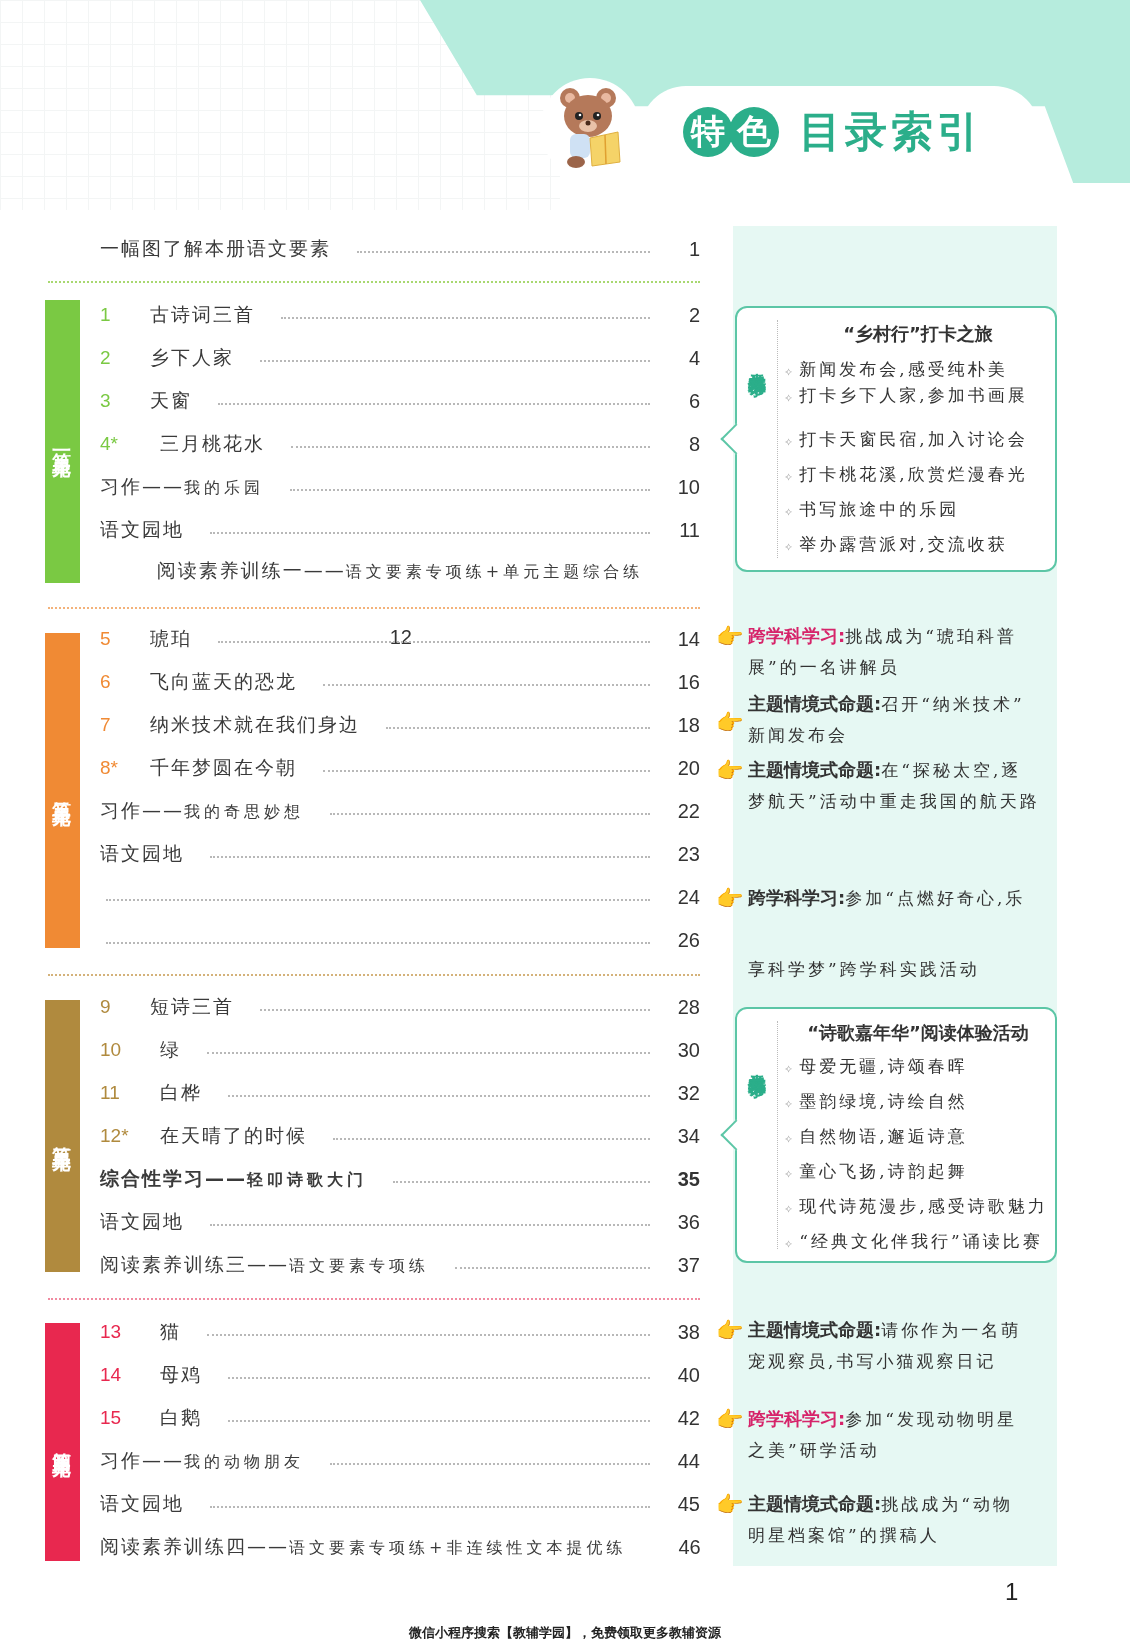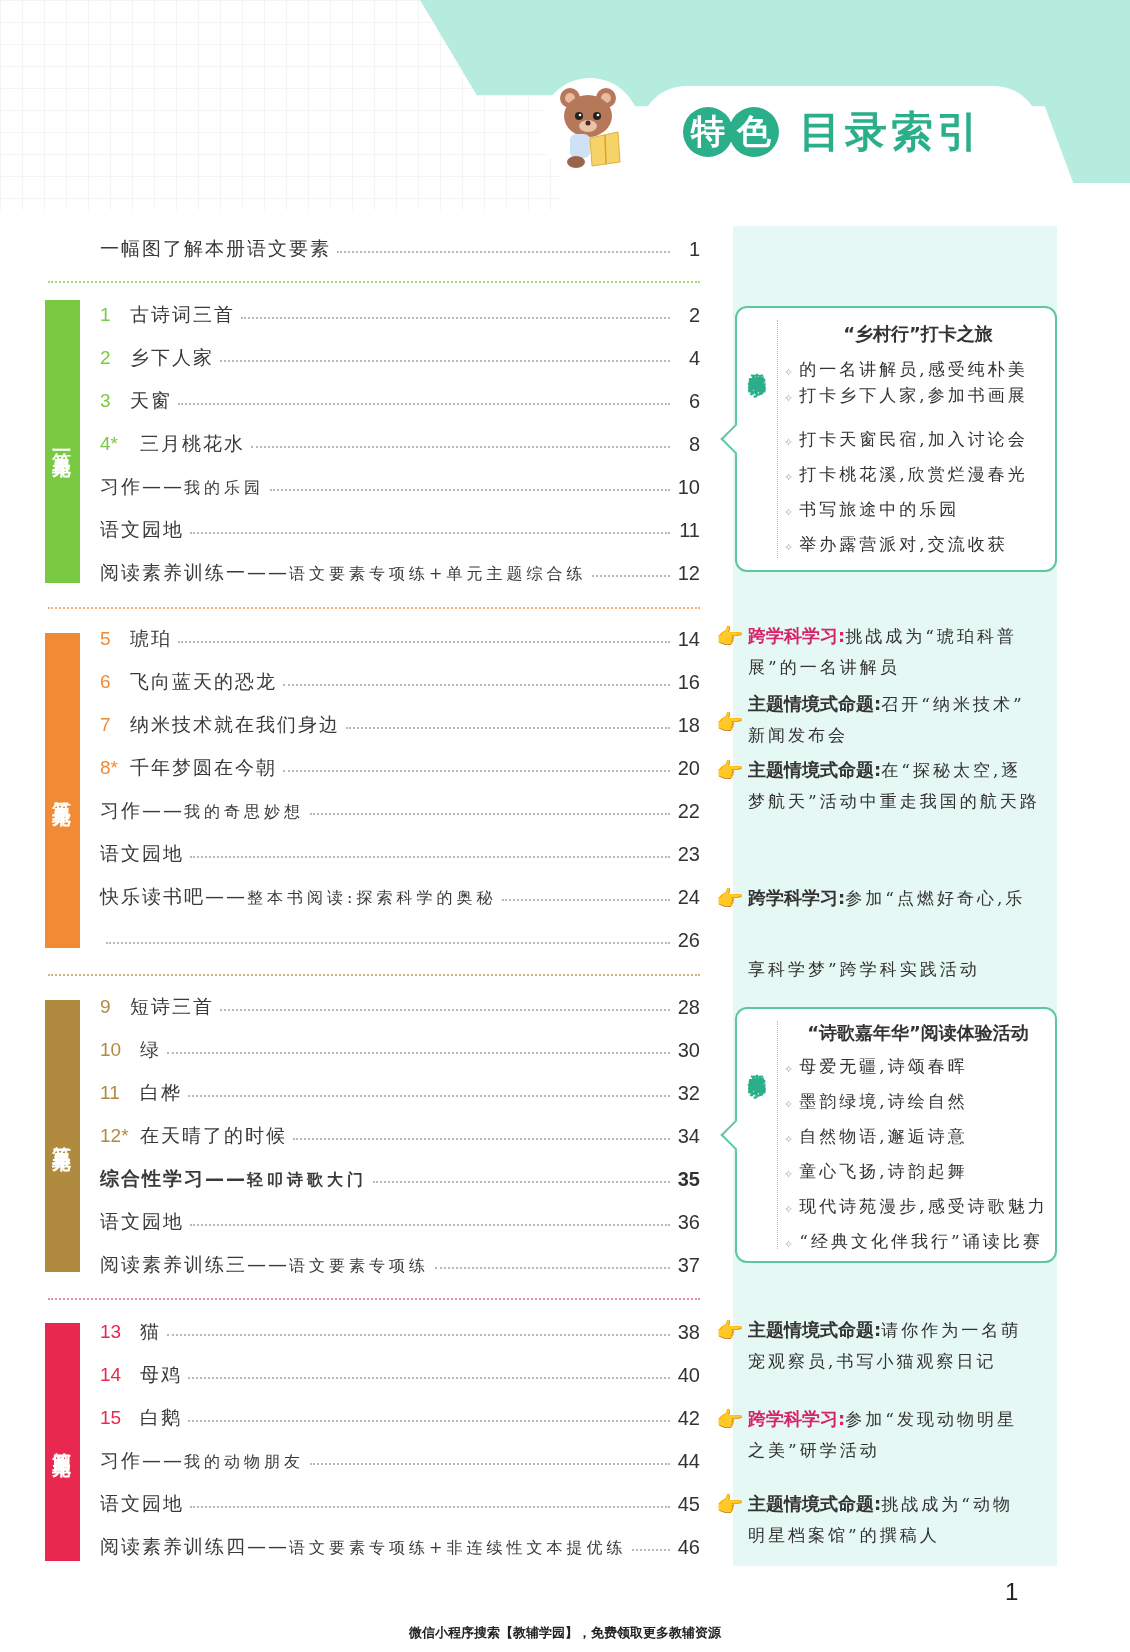--- a/index.html
+++ b/index.html
@@ -48,21 +48,21 @@
     color:#2bae8a; font-size:42px; font-weight:bold; margin-left:24px; letter-spacing:4px;
   }
 
   .teal-col {
     position:absolute; left:733px; top:226px; width:324px; height:1340px;
     background:#e6f8f3;
   }
 
   .toc-row {
     position:absolute; left:100px; width:600px; height:30px;
-    display:flex; align-items:center; font-size:19px; color:#3a3a3a;
+    display:flex; align-items:center; font-size:19px; color:#3a3a3a;gap:20px;
   }
   .toc-row .num { width:30px; font-family:"Liberation Sans", sans-serif; font-size:19px; }
   .toc-row .num.wide { width:40px; }
   .toc-row .label { white-space:nowrap; letter-spacing:2px; }
   .toc-row .label .sub { font-family:"DejaVu Serif", serif; font-size:16px; letter-spacing:4px; }
   .toc-row .dots {
     flex:1; border-bottom:2px dotted #b8b8b8; margin:0 6px; height:0; transform:translateY(3px);
   }
   .toc-row .page {
     width:24px; text-align:right; font-family:"Liberation Sans", sans-serif; font-size:20px; color:#333;
@@ -193,21 +193,21 @@
 <div class="toc-row" style="top:472px;">
     <span class="label"><span>习作——</span><span class="sub">我的乐园</span></span>
     <span class="dots"></span>
     <span class="page">10</span>
   </div>
 <div class="toc-row" style="top:515px;">
     <span class="label">语文园地</span>
     <span class="dots"></span>
     <span class="page">11</span>
   </div>
-<div class="toc-row" style="top:558px;">
+<div class="toc-row" style="top:558px;flex-direction:column;">
     <span class="label"><span>阅读素养训练一——</span><span class="sub">语文要素专项练+单元主题综合练</span></span>
     <span class="dots"></span>
     <span class="page">12</span>
   </div>
 <div class="sep" style="top:607px; border-color:#f3b27a;"></div>
 
 <div class="unit-bar" style="top:633px; height:315px; background:#f08a34;">
     <span>第二单元</span>
   </div>
 <div class="toc-row" style="top:624px;">
@@ -238,21 +238,20 @@
     <span class="label"><span>习作——</span><span class="sub">我的奇思妙想</span></span>
     <span class="dots"></span>
     <span class="page">22</span>
   </div>
 <div class="toc-row" style="top:839px;">
     <span class="label">语文园地</span>
     <span class="dots"></span>
     <span class="page">23</span>
   </div>
 <div class="toc-row" style="top:882px;">
-    <span class="label"><span>快乐读书吧——</span><span class="sub">整本书阅读:探索科学的奥秘</span></span>
     <span class="dots"></span>
     <span class="page">24</span>
   </div>
 <div class="toc-row" style="top:925px;">
     <span class="dots"></span>
     <span class="page">26</span>
   </div>
 <div class="sep" style="top:974px; border-color:#d4b27a;"></div>
 
 <div class="unit-bar" style="top:1000px; height:272px; background:#b08a3e;">
@@ -334,21 +333,21 @@
     <span class="label"><span>阅读素养训练四——</span><span class="sub">语文要素专项练+非连续性文本提优练</span></span>
     <span class="dots"></span>
     <span class="page">46</span>
   </div>
 
 <div class="task-box" style="top:306px; height:262px;">
   <div class="pointer" style="top:120px;"></div>
   <div class="vlabel" style="top:50px;">大单元任务群学习</div>
   <div class="vline"></div>
   <div class="box-title" style="top:14px;text-align:center;">“乡村行”打卡之旅</div>
-  <div class="item" style="top:50px;">的一名讲解员,感受纯朴美</div>
+  <div class="item" style="top:50px;">新闻发布会,感受纯朴美</div>
   <div class="item" style="top:76px;">打卡乡下人家,参加书画展</div>
   <div class="item" style="top:120px;">打卡天窗民宿,加入讨论会</div>
   <div class="item" style="top:155px;">打卡桃花溪,欣赏烂漫春光</div>
   <div class="item" style="top:190px;">书写旅途中的乐园</div>
   <div class="item" style="top:225px;">举办露营派对,交流收获</div>
 </div>
 
 <div class="task-box" style="top:1007px; height:252px;">
   <div class="pointer" style="top:115px;"></div>
   <div class="vlabel" style="top:50px;">大单元任务群学习</div>

